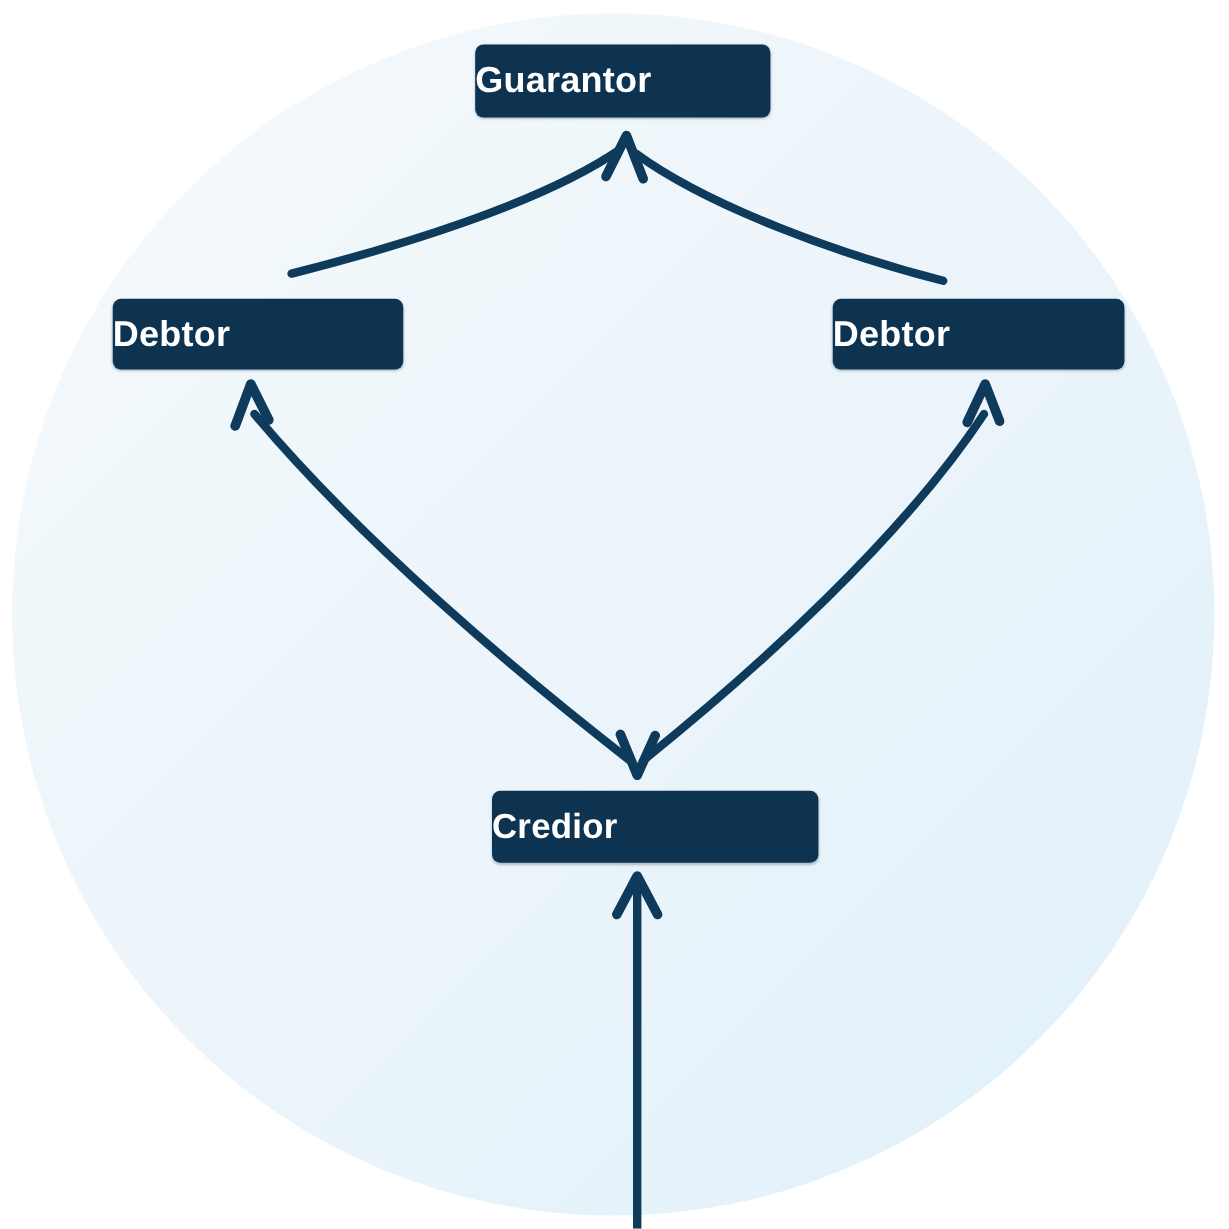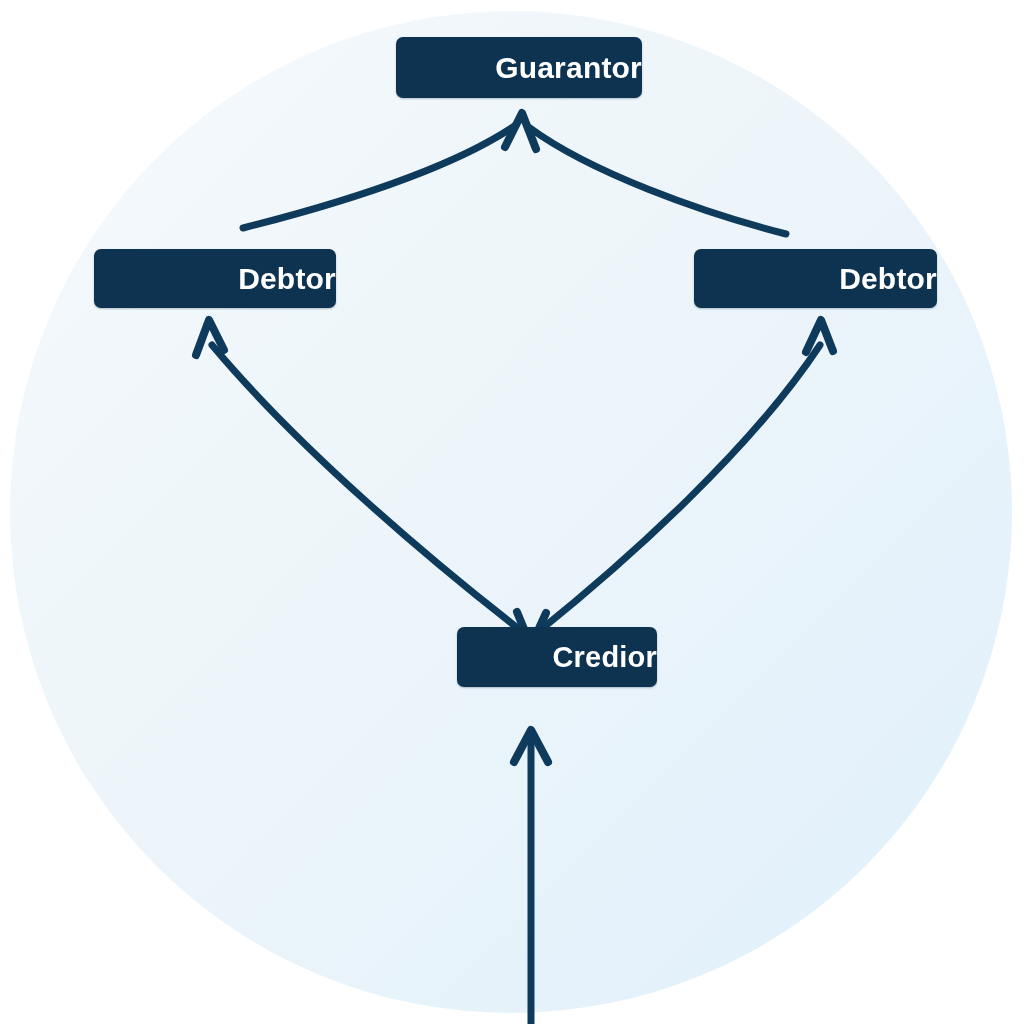--- a/index.html
+++ b/index.html
@@ -21,37 +21,37 @@
     width: 1024px;
     height: 1024px;
     display: block;
   }
   .node-box {
     position: absolute;
     background: #0d3350;
     border-radius: 7px;
     display: flex;
     align-items: center;
-    justify-content: flex-end;
+    justify-content: flex-start;
     box-shadow: 0 1px 2px rgba(10, 40, 65, 0.28);
   }
   .node-label {
     color: #ffffff;
     font-family: "Liberation Sans", sans-serif;
     font-weight: bold;
     font-size: 30px;
     letter-spacing: 0.2px;
     line-height: 1;
     white-space: nowrap;
     user-select: none;
   }
   #node-guarantor { left: 396px; top: 37px;  width: 246px; height: 61px; }
   #node-debtor-left  { left: 94px;  top: 249px; width: 242px; height: 59px; }
   #node-debtor-right { left: 694px; top: 249px; width: 243px; height: 59px; }
-  #node-credior { left: 410px; top: 627px; width: 200px; height: 60px; margin-left: 47px; }
+  #node-credior { left: 410px; top: 659px; width: 272px; height: 60px; }
   #node-credior .node-label { font-size: 29px; }
 </style>
 </head>
 <body>
 
 <div id="stage">
 
   <svg id="diagram-svg" viewBox="0 0 1024 1024">
     <defs>
       <linearGradient id="circleGrad" x1="0%" y1="0%" x2="100%" y2="100%">

